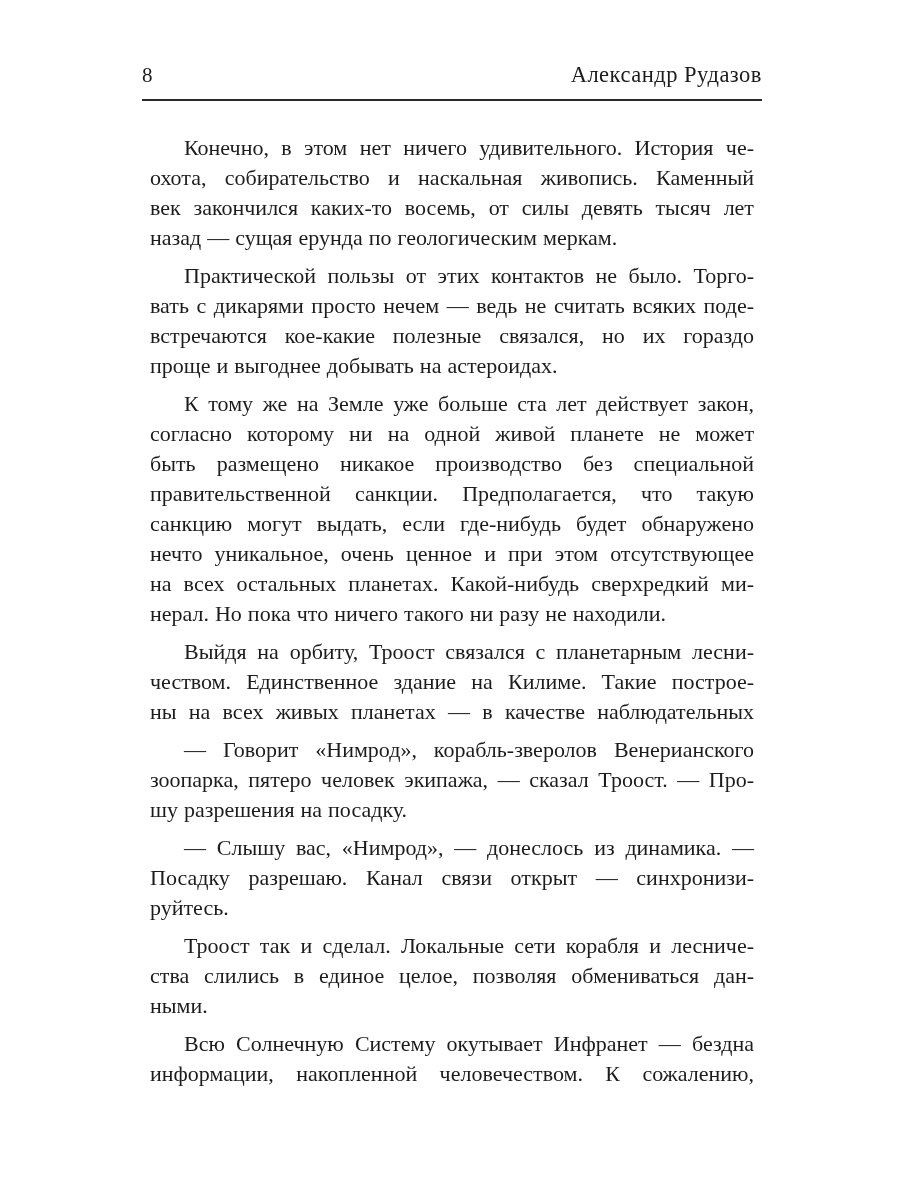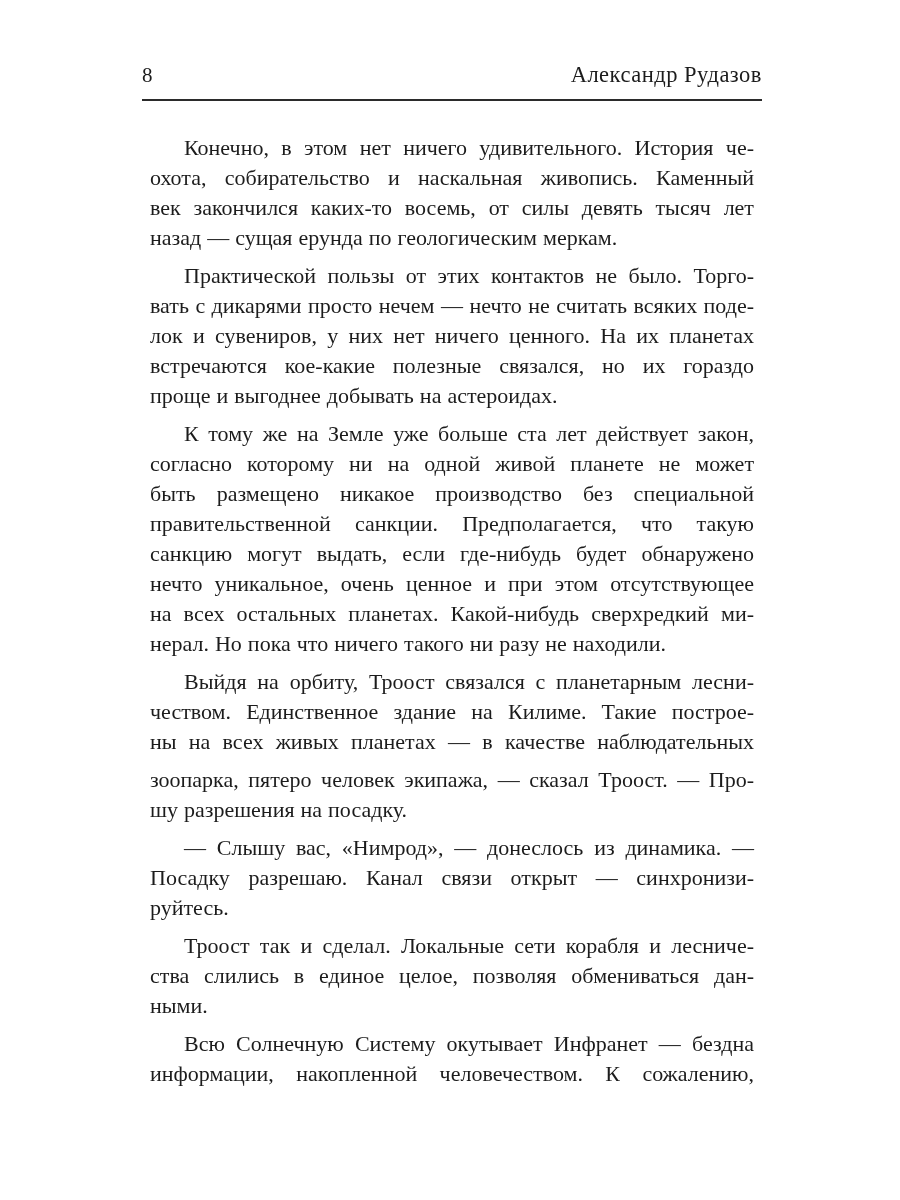--- a/index.html
+++ b/index.html
@@ -80,41 +80,41 @@
 
     <div class="text-column">
         <div class="paragraph">
           <div class="line first">Конечно, в этом нет ничего удивительного. История че-</div>
           <div class="line">охота, собирательство и наскальная живопись. Каменный</div>
           <div class="line">век закончился каких-то восемь, от силы девять тысяч лет</div>
           <div class="line last">назад — сущая ерунда по геологическим меркам.</div>
         </div>
         <div class="paragraph">
           <div class="line first">Практической пользы от этих контактов не было. Торго-</div>
-          <div class="line">вать с дикарями просто нечем — нечто не считать всяких поде-</div>
-          <div class="line">лок и сувениров, у них нет ничего ценного. На их планетах</div>
+          <div class="line">вать с дикарями просто нечем — ведь не считать всяких поде-</div>
           <div class="line">встречаются кое-какие полезные связался, но их гораздо</div>
           <div class="line last">проще и выгоднее добывать на астероидах.</div>
         </div>
         <div class="paragraph">
           <div class="line first">К тому же на Земле уже больше ста лет действует закон,</div>
           <div class="line">согласно которому ни на одной живой планете не может</div>
           <div class="line">быть размещено никакое производство без специальной</div>
           <div class="line">правительственной санкции. Предполагается, что такую</div>
           <div class="line">санкцию могут выдать, если где-нибудь будет обнаружено</div>
           <div class="line">нечто уникальное, очень ценное и при этом отсутствующее</div>
           <div class="line">на всех остальных планетах. Какой-нибудь сверхредкий ми-</div>
           <div class="line last">нерал. Но пока что ничего такого ни разу не находили.</div>
         </div>
         <div class="paragraph">
           <div class="line first">Выйдя на орбиту, Троост связался с планетарным лесни-</div>
           <div class="line">чеством. Единственное здание на Килиме. Такие построе-</div>
           <div class="line">ны на всех живых планетах — в качестве наблюдательных</div>
         </div>
         <div class="paragraph">
+          <div class="line first">— Говорит «Нимрод», корабль-зверолов Венерианского</div>
           <div class="line">зоопарка, пятеро человек экипажа, — сказал Троост. — Про-</div>
           <div class="line last">шу разрешения на посадку.</div>
         </div>
         <div class="paragraph">
           <div class="line first">— Слышу вас, «Нимрод», — донеслось из динамика. —</div>
           <div class="line">Посадку разрешаю. Канал связи открыт — синхронизи-</div>
           <div class="line last">руйтесь.</div>
         </div>
         <div class="paragraph">
           <div class="line first">Троост так и сделал. Локальные сети корабля и лесниче-</div>

